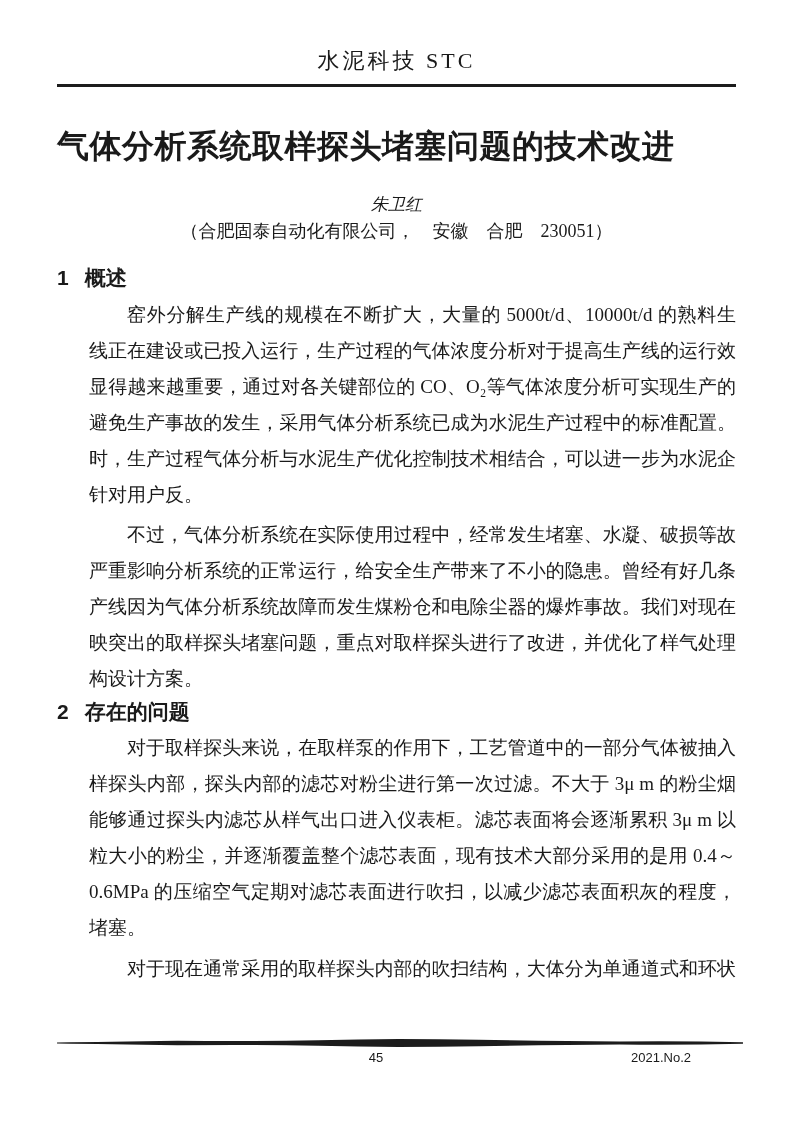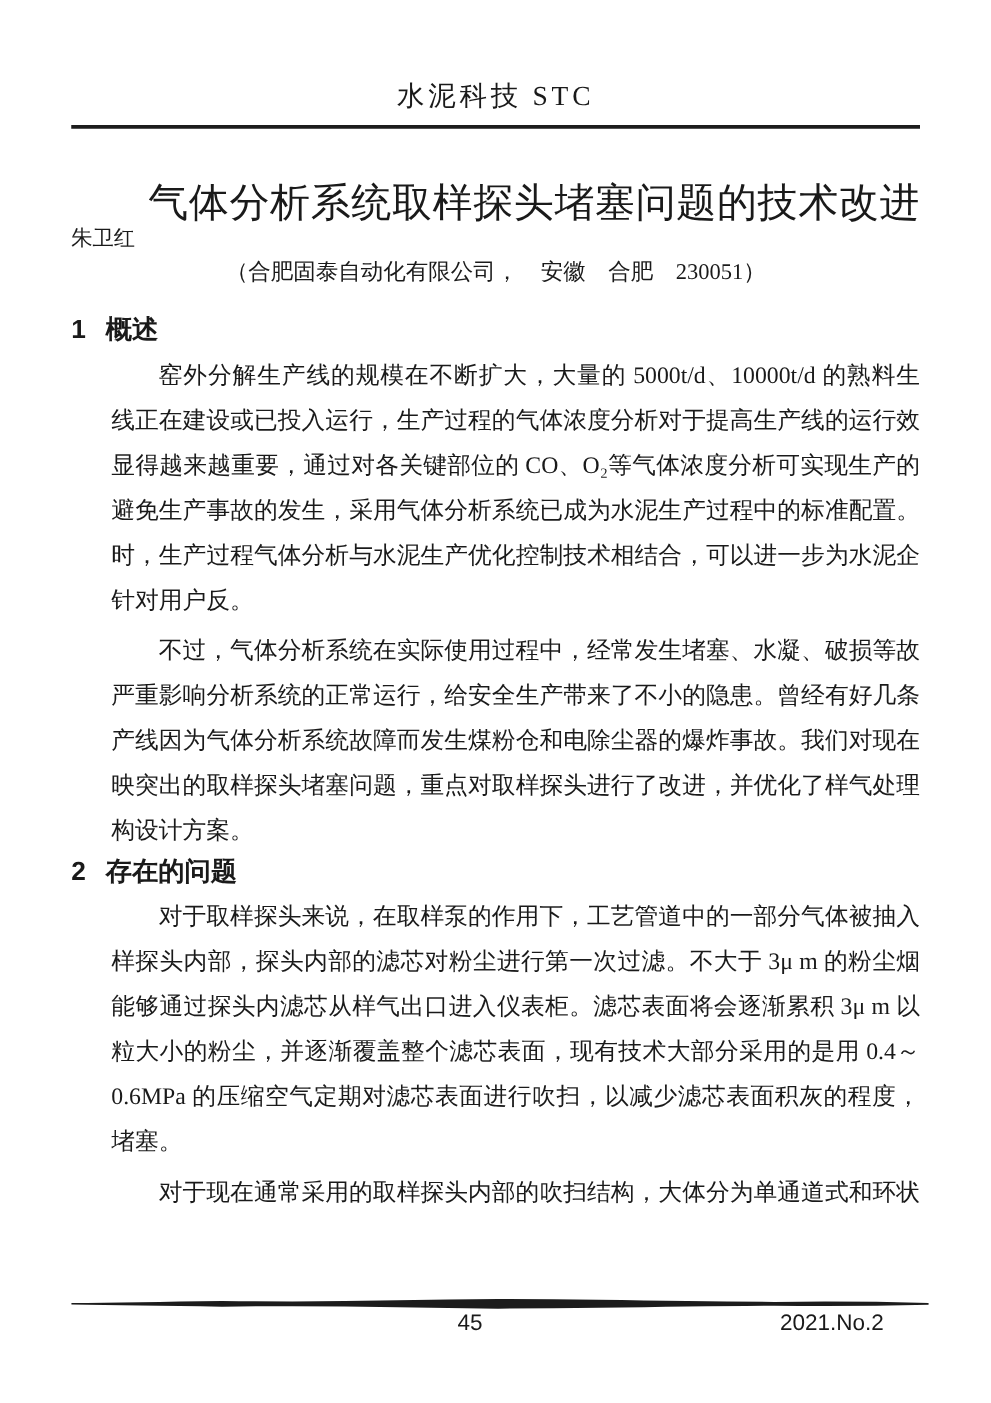--- a/index.html
+++ b/index.html
@@ -9,21 +9,21 @@
   }
   .page {
     position: relative;
     width: 793px;
     height: 1122px;
     margin: 0 auto;
     background: #ffffff;
     color: #1a1a1a;
     font-family: "Liberation Serif", "DejaVu Serif", serif;
     box-sizing: border-box;
-    padding: 16px 57px;
+    padding: 0 57px;
     overflow: hidden;
   }
 
   
   .journal-header {
     padding-top: 46px;
     text-align: center;
     font-size: 22px;
     line-height: 30px;
     letter-spacing: 3px;
@@ -31,30 +31,33 @@
   }
   .header-rule {
     margin-top: 8px;
     border-top: 3px solid #1c1c1c;
     height: 0;
   }
 
   
   .article-title {
     margin-top: 40px;
-    text-align: right;
+    text-align: left;
     font-family: "Liberation Sans", "DejaVu Sans", sans-serif;
-    font-weight: normal;
+    font-weight: bold;
     font-size: 32px;
     line-height: 38px;
     letter-spacing: 0.5px;
   }
   .author {
+    margin-top: 30px;
+    text-align: center;
     font-size: 17px;
     line-height: 20px;
+    font-style: italic;
   }
   .affiliation {
     margin-top: 4px;
     text-align: center;
     font-size: 18px;
     line-height: 24px;
   }
 
   
   .section-heading {
@@ -97,31 +100,31 @@
   .footer-wave {
     display: block;
     width: 100%;
     height: 10px;
   }
   .footer-row {
     position: relative;
     height: 18px;
     margin-top: 1px;
     font-family: "Liberation Sans", "DejaVu Sans", sans-serif;
-    font-size: 18px;
+    font-size: 13px;
     line-height: 18px;
   }
   .footer-page {
     position: absolute;
     left: 50%;
     transform: translateX(calc(-50% - 24px));
   }
   .footer-issue {
     position: absolute;
-    right: 36px;
+    right: 52px;
   }
 </style>
 </head>
 <body>
 
 <div class="page">
 
   <div class="journal-header">水泥科技 STC</div>
   <div class="header-rule"></div>
 

